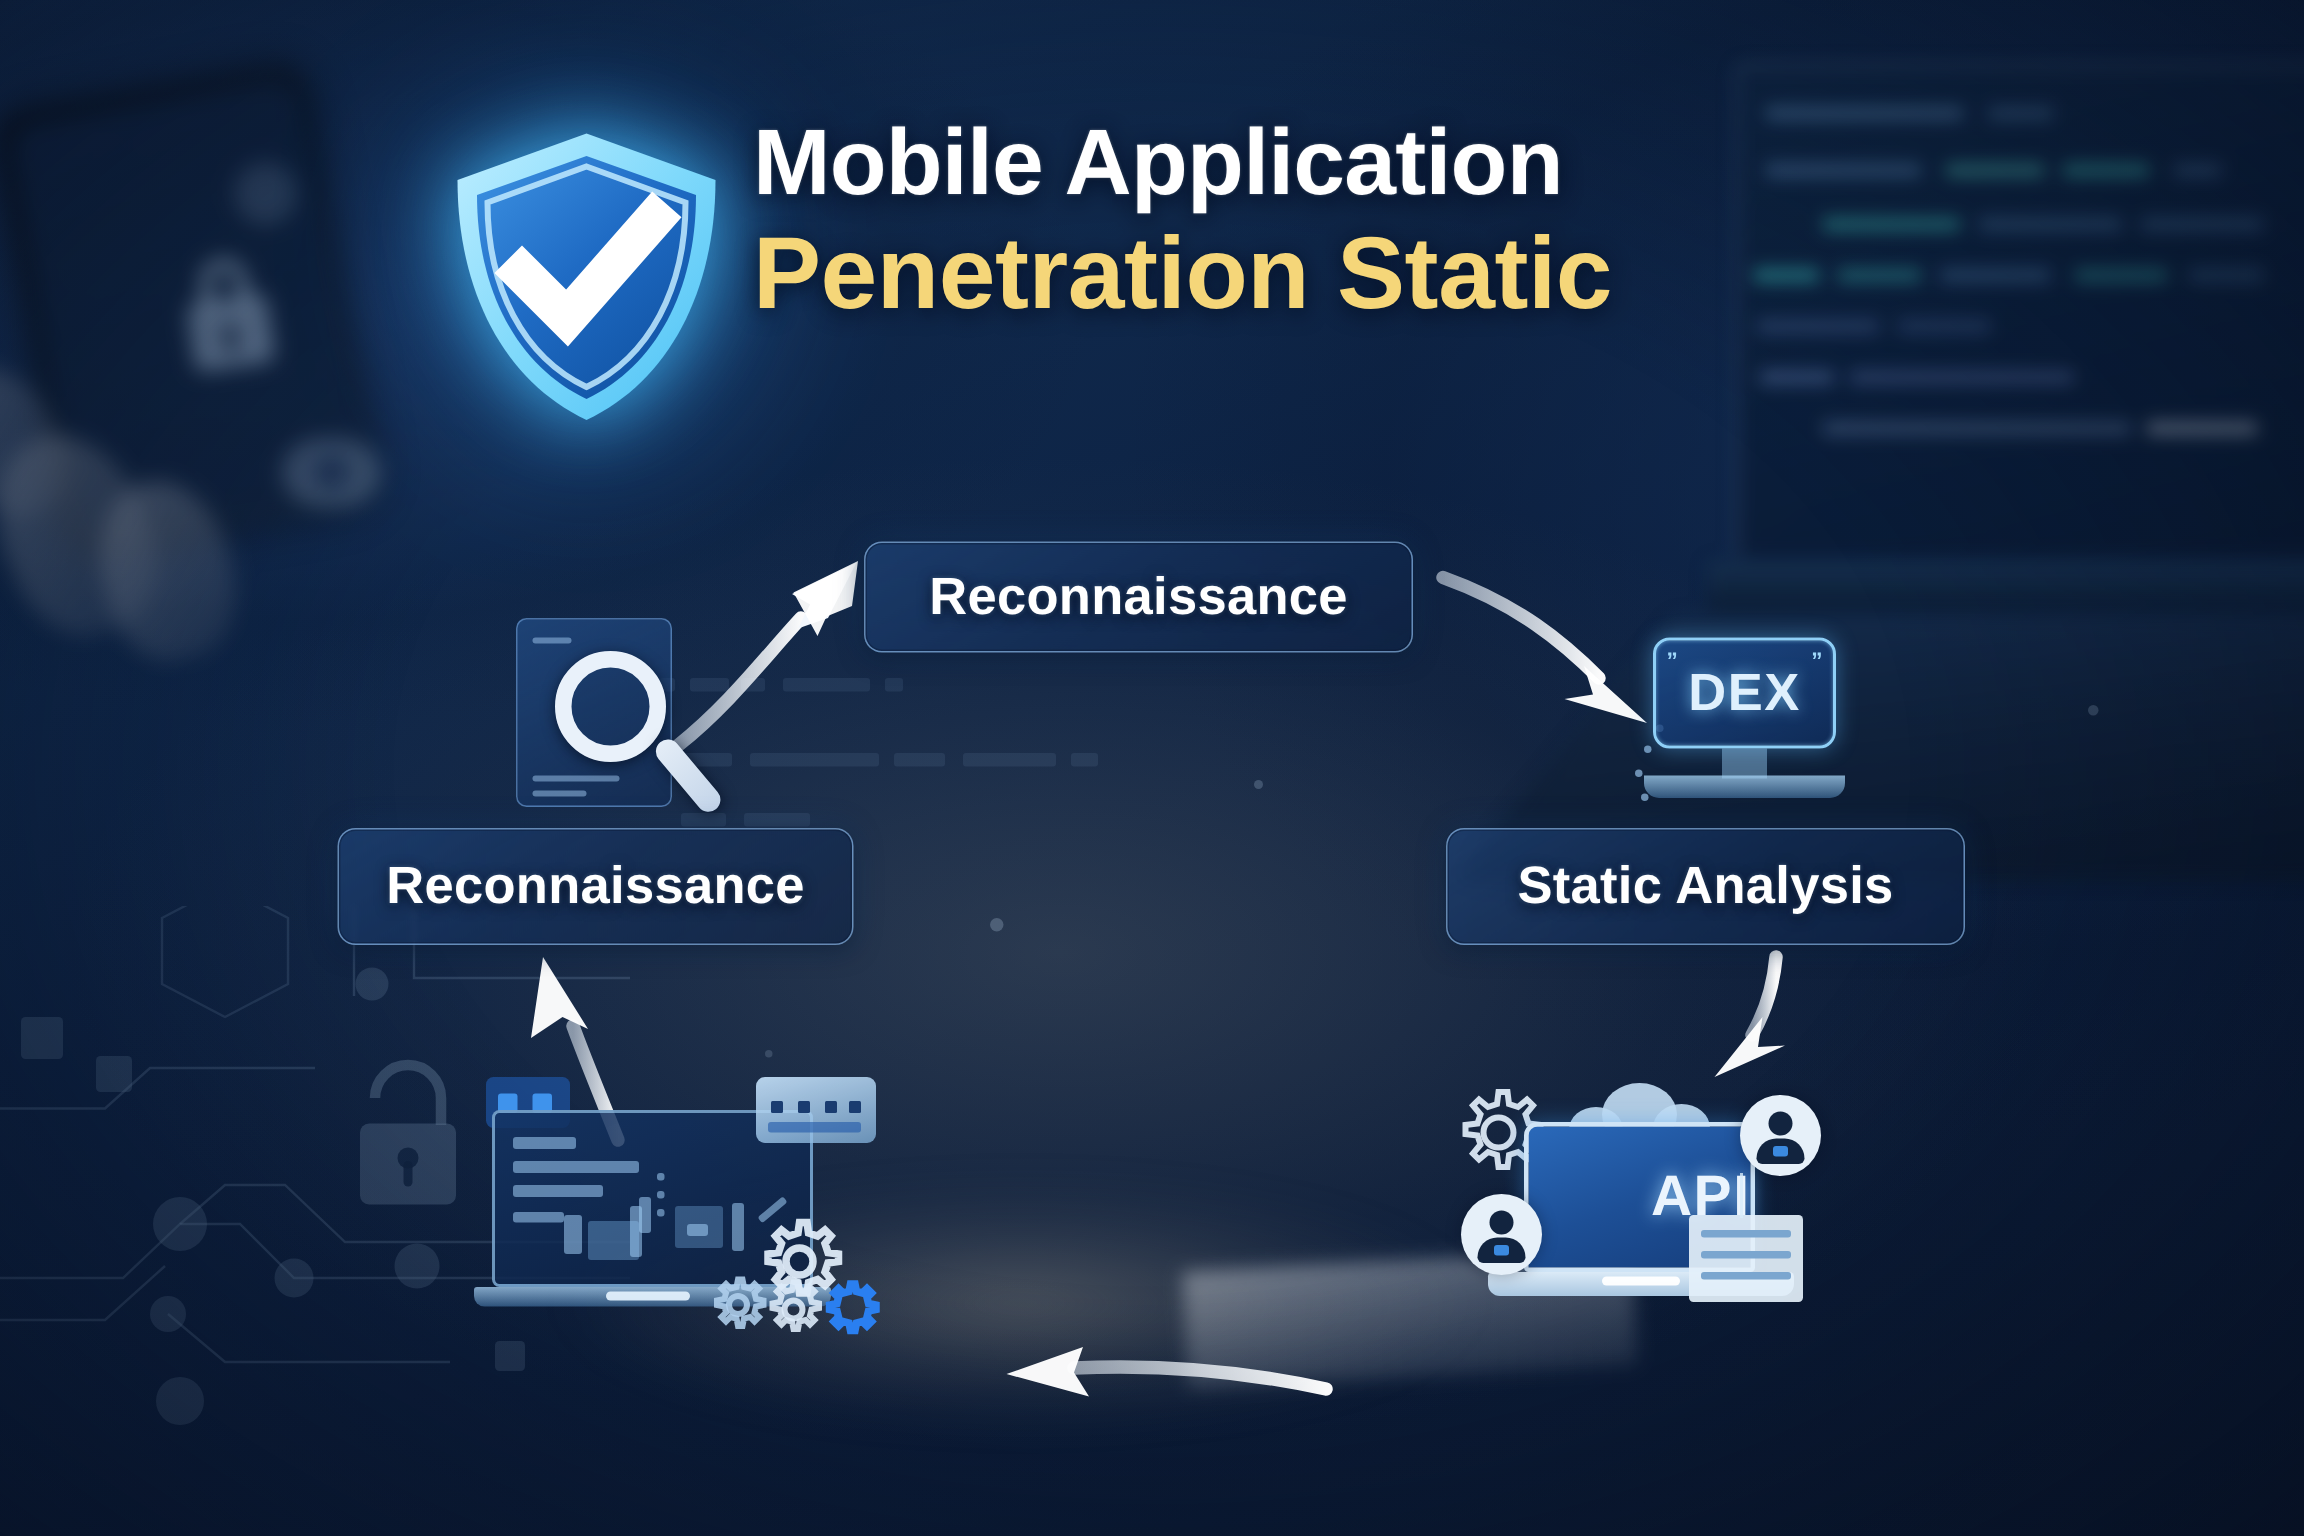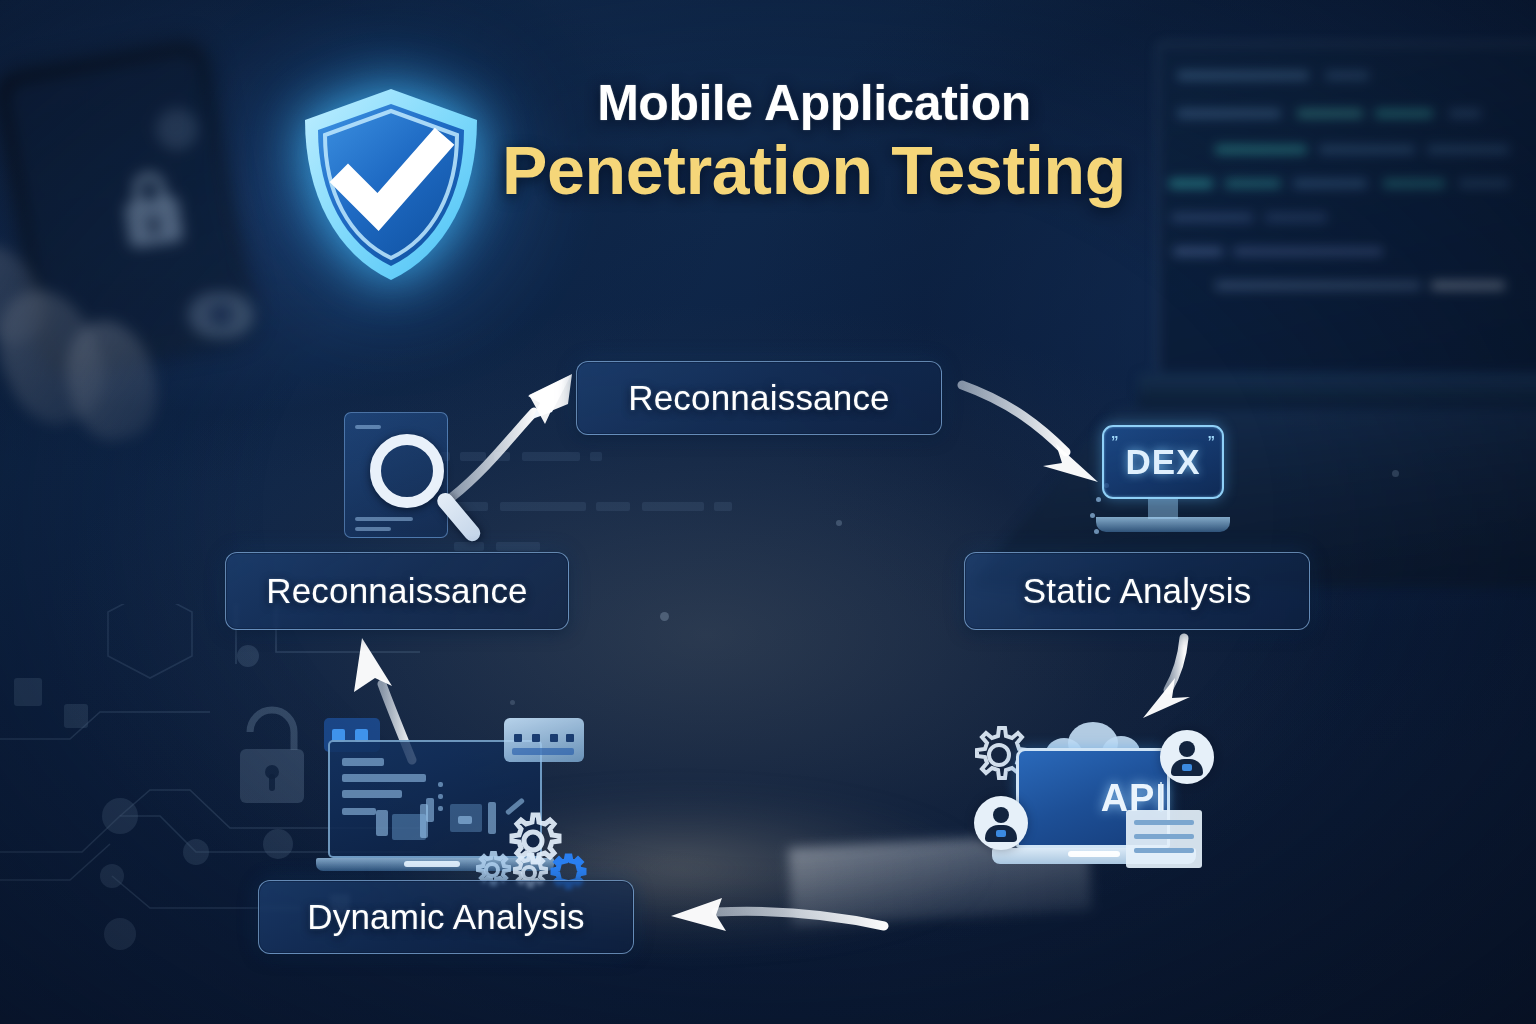--- a/index.html
+++ b/index.html
@@ -134,45 +134,44 @@
   .spark { position:absolute; border-radius:50%; background:rgba(190,215,240,0.5); }
 
   
   .header { position:absolute; left:296px; top:78px; }
   .shield-wrap {
     position:absolute; left:0; top:6px; width:190px; height:200px;
     filter:drop-shadow(0 0 26px rgba(70,190,255,0.85)) drop-shadow(0 0 54px rgba(40,150,245,0.45));
   }
   .title-block { position:absolute; left:206px; top:0; }
   .t-line1 {
-    font-size:50px; font-weight:700; color:#ffffff; letter-spacing:-0.5px;
+    font-size:62px; font-weight:700; color:#ffffff; letter-spacing:-0.5px;
     line-height:1.0; white-space:nowrap;
     text-shadow:0 3px 14px rgba(2,12,30,0.85), 0 0 2px rgba(255,255,255,0.4);
-    text-align:center;
   }
   .t-line2 {
     font-size:68px; font-weight:700; color:#f5d679; letter-spacing:-0.3px;
     line-height:1.06; margin-top:6px; white-space:nowrap;
     text-shadow:0 3px 14px rgba(2,12,30,0.85);
   }
 
   
   .fbox {
     position:absolute;
     border:1.6px solid rgba(150,196,240,0.62);
     border-radius:12px;
     background:linear-gradient(150deg, rgba(32,70,124,0.66) 0%, rgba(20,48,92,0.62) 48%, rgba(14,34,68,0.6) 100%);
     box-shadow:0 0 0 1px rgba(10,26,52,0.4) inset,
                0 3px 16px rgba(4,12,28,0.5),
                0 0 22px rgba(60,140,220,0.18);
     display:flex; align-items:center; justify-content:center;
     backdrop-filter:blur(2px);
   }
   .fbox span {
-    color:#ffffff; font-weight:400; letter-spacing:0.2px;
+    color:#ffffff; font-weight:700; letter-spacing:0.2px;
     text-shadow:0 2px 9px rgba(3,12,30,0.9), 0 0 3px rgba(170,210,250,0.35);
     white-space:nowrap;
   }
   #box-recon-top  { left:576px;  top:361px; width:366px; height:74px; }
   #box-recon-top  span { font-size:35px; }
   #box-recon-left { left:225px;  top:552px; width:344px; height:78px; }
   #box-recon-left span { font-size:35px; }
   #box-static     { left:964px;  top:552px; width:346px; height:78px; }
   #box-static     span { font-size:35px; }
   #box-dynamic    { left:258px;  top:880px; width:376px; height:74px; }
@@ -434,21 +433,21 @@
           </linearGradient>
         </defs>
         <path d="M95 5 L181 36 C181 110 150 170 95 196 C40 170 9 110 9 36 Z" fill="url(#shOuter)"></path>
         <path d="M95 20 L168 46 C168 110 141 160 95 182 C49 160 22 110 22 46 Z" fill="url(#shInner)"></path>
         <path d="M95 27 L161 51 C161 108 137 154 95 174 C53 154 29 108 29 51 Z" fill="none" stroke="#bfeaff" stroke-width="4" opacity="0.85"></path>
         <path d="M52 98 L82 128 L140 62" fill="none" stroke="#ffffff" stroke-width="26" stroke-linecap="square" stroke-linejoin="miter"></path>
       </svg>
     </div>
     <div class="title-block">
       <div class="t-line1">Mobile Application</div>
-      <div class="t-line2">Penetration Testing</div>
+      <div class="t-line2">Penetration Static</div>
     </div>
   </div>
 
   <svg id="arrows" viewBox="0 0 1536 1024">
     <defs>
       <linearGradient id="agw" x1="0" y1="0" x2="1" y2="0">
         <stop offset="0" stop-color="#e8f1fa" stop-opacity="0.55"></stop>
         <stop offset="1" stop-color="#ffffff" stop-opacity="0.98"></stop>
       </linearGradient>
     </defs>
@@ -599,17 +598,14 @@
 
   <div class="fbox" id="box-recon-left">
     <span>Reconnaissance</span>
   </div>
 
   <div class="fbox" id="box-static">
     <span>Static Analysis</span>
   </div>
 
 
-  <div class="fbox" id="box-dynamic">
-    <span>Dynamic Analysis</span>
-  </div>
 
 </div>
 
 </body></html>

